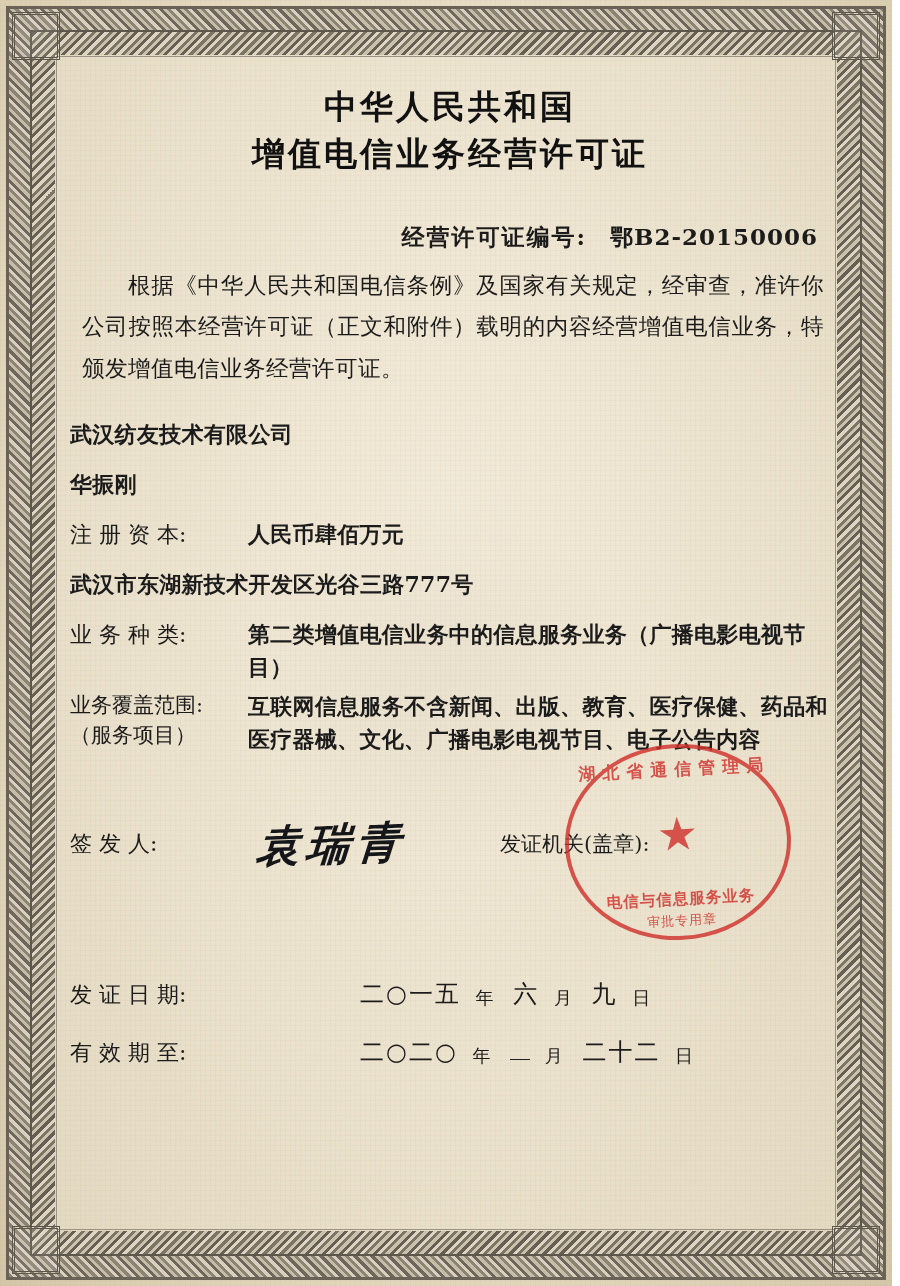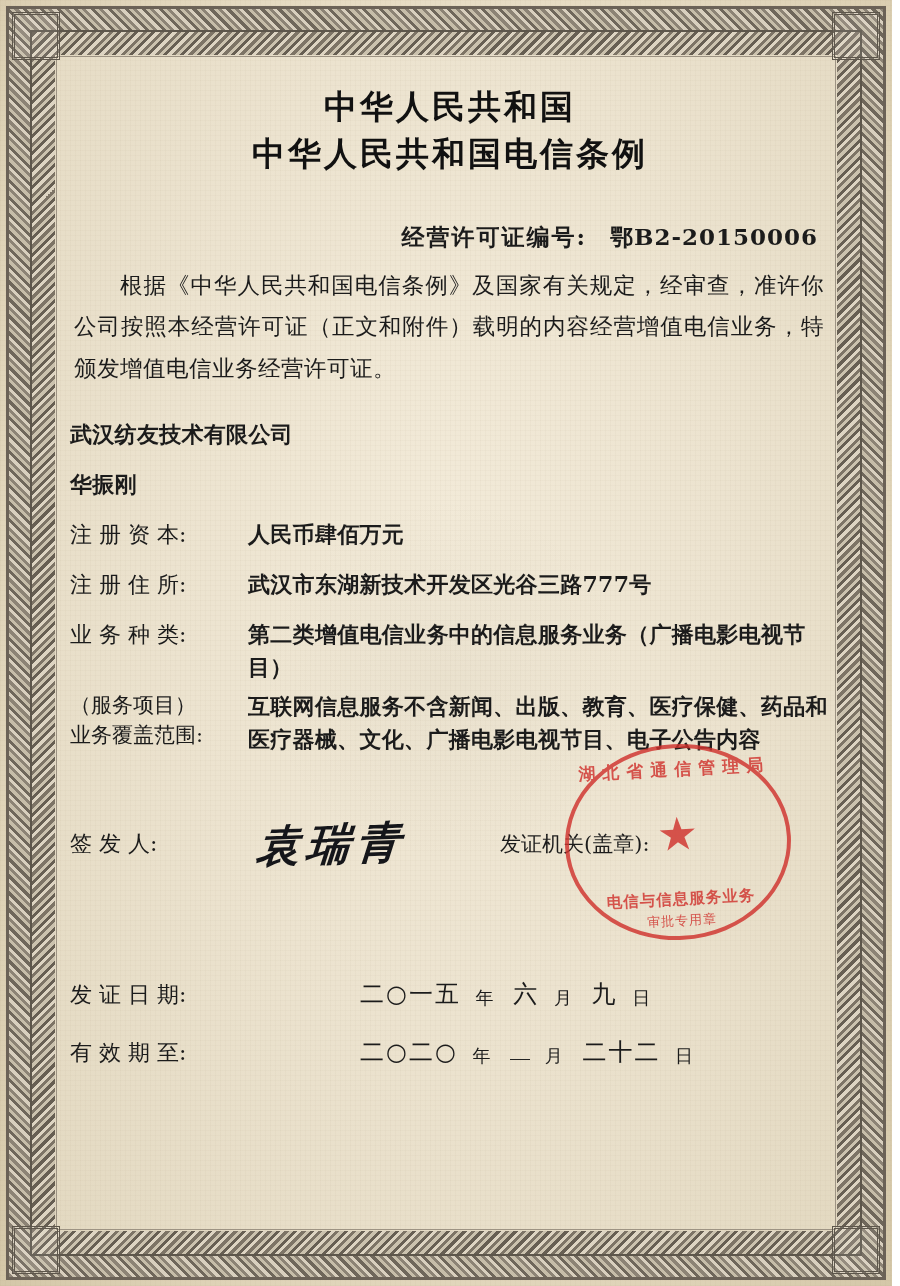--- a/index.html
+++ b/index.html
@@ -114,20 +114,21 @@
 
   .paragraph {
     margin-top: 12px;
     font-size: 22.5px;
     line-height: 1.85;
     text-align: justify;
     text-justify: inter-ideograph;
     letter-spacing: 0.5px;
     text-indent: 46px;
     padding: 0 6px 0 4px;
+    margin-left: 8px;
   }
 
   .fields {
     margin-top: 28px;
   }
   .field-row {
     display: flex;
     align-items: flex-start;
     margin-bottom: 17px;
   }
@@ -284,21 +285,21 @@
   <div class="corner tr"></div>
   <div class="corner bl"></div>
   <div class="corner br"></div>
 
   <div class="watermark"></div>
 
   <div class="content">
 
     <div class="title-block">
       <div class="title-line">中华人民共和国</div>
-      <div class="title-line">中华人民共和国电信条例</div>
+      <div class="title-line">增值电信业务经营许可证</div>
     </div>
 
     <div class="license-no">
       <span class="label">经营许可证编号:</span>
       <span class="value">鄂B2-20150006</span>
     </div>
 
     <div class="paragraph">根据《中华人民共和国电信条例》及国家有关规定，经审查，准许你公司按照本经营许可证（正文和附件）载明的内容经营增值电信业务，特颁发增值电信业务经营许可证。</div>
 
     <div class="fields">
@@ -310,33 +311,32 @@
       <div class="field-row">
         <div class="field-value">华振刚</div>
       </div>
 
       <div class="field-row">
         <div class="field-label">注 册 资 本:</div>
         <div class="field-value">人民币肆佰万元</div>
       </div>
 
       <div class="field-row">
-        <div class="field-label">注 册 住 所:</div>
         <div class="field-value">武汉市东湖新技术开发区光谷三路777号</div>
       </div>
 
       <div class="field-row multiline">
         <div class="field-label">业 务 种 类:</div>
         <div class="field-value">第二类增值电信业务中的信息服务业务（广播电影电视节目）</div>
       </div>
 
       <div class="field-row multiline">
         <div class="field-label-stack">
+          <div>业务覆盖范围:</div>
           <div>（服务项目）</div>
-          <div>业务覆盖范围:</div>
         </div>
         <div class="field-value">互联网信息服务不含新闻、出版、教育、医疗保健、药品和医疗器械、文化、广播电影电视节目、电子公告内容</div>
       </div>
 
     </div>
 
     <div class="signature-row">
       <div class="sig-label">签 发 人:</div>
       <div class="sig-name">袁瑞青</div>
       <div class="issuer-label">发证机关(盖章):</div>

